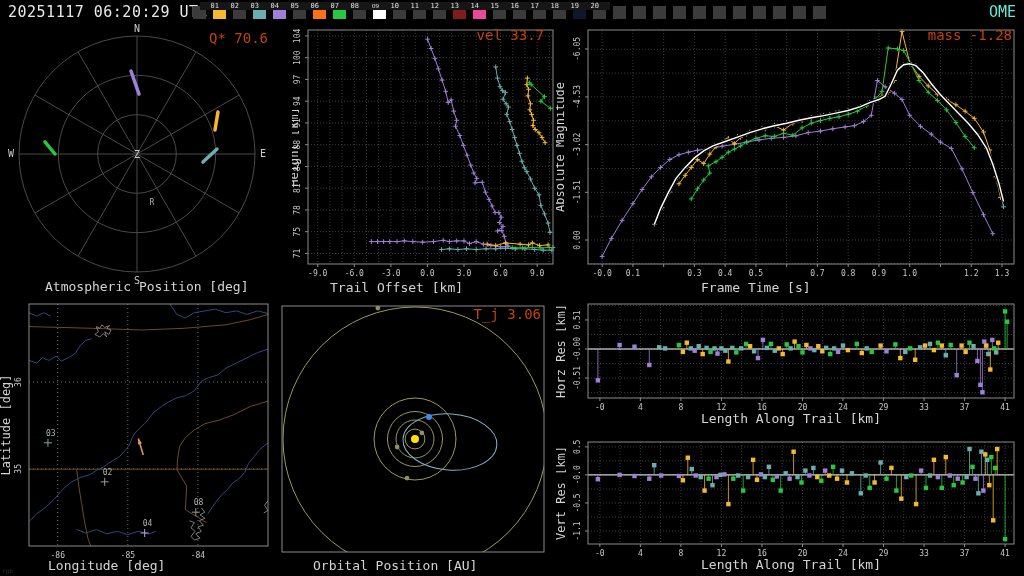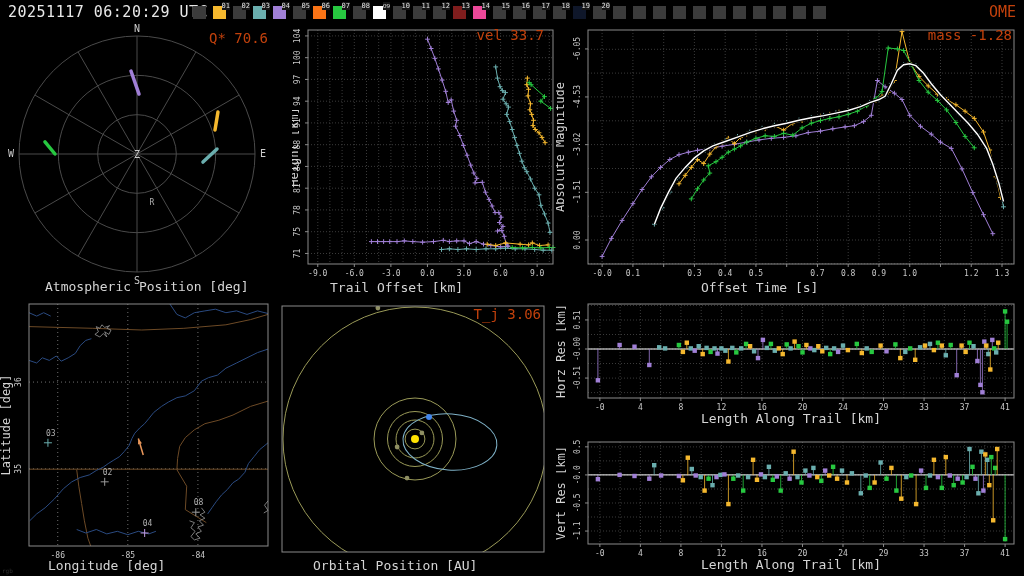--- a/index.html
+++ b/index.html
@@ -1,23 +1,23 @@
 <!DOCTYPE html>
 <html><head>
 <meta charset="utf-8">
 <style>
   html,body{margin:0;padding:0;background:#000;}
   body{font-family:"DejaVu Sans Mono","Liberation Mono",monospace;color:#ddd;}
   #screen{position:relative;width:1024px;height:576px;background:#000;overflow:hidden;}
   #topbar{position:absolute;left:0;top:0;width:1024px;height:22px;}
   #timestamp{position:absolute;left:8px;top:3px;font-size:15px;color:#e8e8e8;letter-spacing:.5px;}
-  #ome{position:absolute;right:8px;top:3px;font-size:15px;color:#c2410c;margin-left:24px;}
+  #ome{position:absolute;right:8px;top:3px;font-size:15px;color:#5eead4;margin-left:24px;}
   #stations{position:absolute;left:193px;top:4px;height:16px;}
   .st{position:absolute;width:13px;height:13px;top:2px;}
-  .st .num{position:absolute;top:-4px;right:-4px;font-size:7px;line-height:8px;color:#e0e0e0;background:#161616;padding:0 0;}
+  .st .num{position:absolute;top:-4px;right:-4px;font-size:7px;line-height:8px;color:#e0e0e0;background:#161616;padding:0 11px;}
   .panel{position:absolute;}
   svg{position:absolute;left:0;top:0;}
   .grid{stroke:#3a3a3a;stroke-width:1;stroke-dasharray:1 2;}
   .mgrid{stroke:#6e6e6e;stroke-width:1;stroke-dasharray:1 3;}
   .frame{fill:none;stroke:#8a8a8a;stroke-width:1;}
   .tick{stroke:#8a8a8a;stroke-width:1;}
   .tl{font:8px "DejaVu Sans Mono",monospace;fill:#c8c8c8;}
   .al{font:12px "DejaVu Sans Mono",monospace;fill:#d4d4d4;}
   .cl{font:10px "DejaVu Sans Mono",monospace;fill:#cccccc;}
   .sl{font:8px "DejaVu Sans Mono",monospace;fill:#b0b0b0;}
@@ -561,21 +561,21 @@
         <text x="24" y="170.31578947368422" class="tl" text-anchor="middle" transform="rotate(-90 24 170.31578947368422)">-1.51</text>
         <line x1="29" x2="32" y1="122.63157894736841" y2="122.63157894736841" class="tick"></line>
         <text x="24" y="122.63157894736841" class="tl" text-anchor="middle" transform="rotate(-90 24 122.63157894736841)">-3.02</text>
         <line x1="29" x2="32" y1="74.94736842105263" y2="74.94736842105263" class="tick"></line>
         <text x="24" y="74.94736842105263" class="tl" text-anchor="middle" transform="rotate(-90 24 74.94736842105263)">-4.53</text>
         <line x1="29" x2="32" y1="26.94736842105266" y2="26.94736842105266" class="tick"></line>
         <text x="24" y="26.94736842105266" class="tl" text-anchor="middle" transform="rotate(-90 24 26.94736842105266)">-6.05</text>
         <text x="8" y="125" class="al" text-anchor="middle" transform="rotate(-90 8 125)">Absolute Magnitude</text>
       </svg>
     <div class="annot" style="right:12px;top:5px;">mass -1.28</div>
-    <div class="xlabel" style="left:145px;top:258px;width:200px;">Offset Time [s]</div>
+    <div class="xlabel" style="left:145px;top:258px;width:200px;">Frame Time [s]</div>
   </div>
 
   <div class="panel" style="left:0;top:296px;width:280px;height:280px;">
     <svg id="svg-map" width="280" height="280">
         <line x1="57.73607038123146" x2="57.73607038123146" y1="8" y2="250" class="mgrid"></line>
         <line x1="127.82404692082098" x2="127.82404692082098" y1="8" y2="250" class="mgrid"></line>
         <line x1="197.9120234604105" x2="197.9120234604105" y1="8" y2="250" class="mgrid"></line>
         <line x1="29" x2="268" y1="86.06451612903217" y2="86.06451612903217" class="mgrid"></line>
         <line x1="29" x2="268" y1="172.80286738351248" y2="172.80286738351248" class="mgrid"></line>
         <polyline points="29.0,30.6 92.8,32.3 141.8,34.0 183.9,32.3 225.9,28.8 250.5,23.6 268.0,18.4" fill="none" stroke="#6d4a26" stroke-width="1"></polyline>

